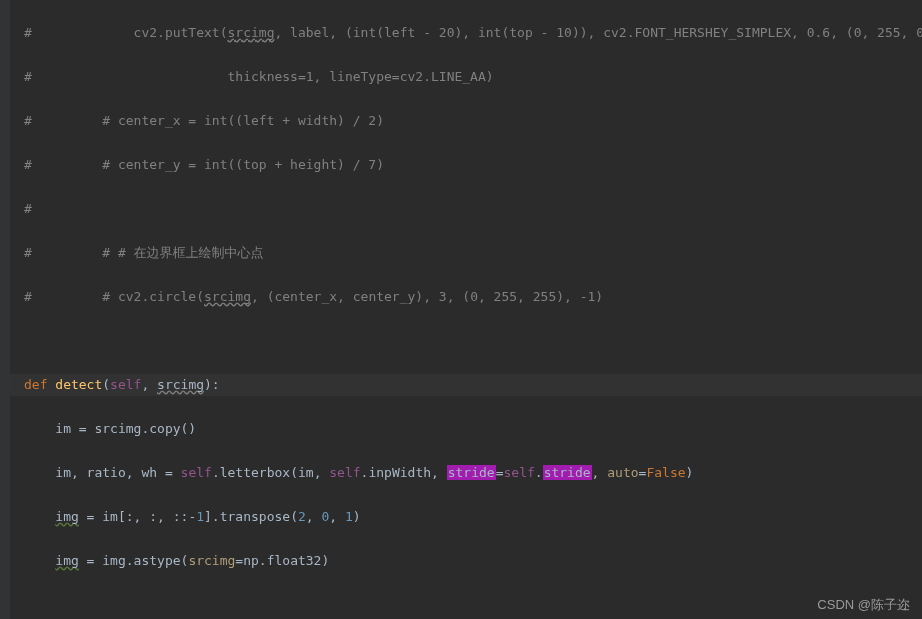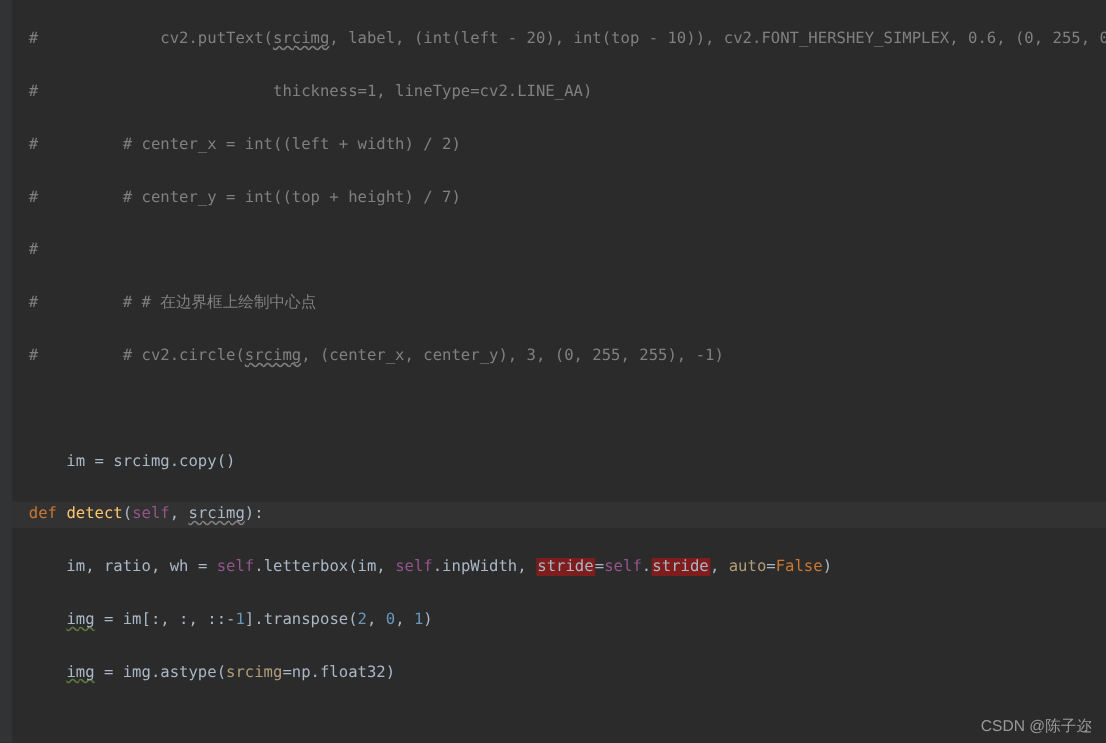--- a/index.html
+++ b/index.html
@@ -34,21 +34,21 @@
       background: #313335;
     }
     .comment { color: #808080; }
     .keyword { color: #cc7832; }
     .func-name { color: #ffc66d; }
     .self { color: #94558d; }
     .param { color: #a9b7c6; }
     .number { color: #6897bb; }
     .operator { color: #a9b7c6; }
     .call { color: #b09d79; margin-top: 13px; }
-    .hl-box { background: #7f1d1d; color: #a9b7c6; padding: 0 1px; }
+    .hl-box { background: #a21caf; color: #a9b7c6; padding: 0 1px; }
     .underline-wave {
       text-decoration: underline wavy #808080;
       text-decoration-skip-ink: none;
     }
     .underline-wave-green {
       text-decoration: underline wavy #5b7a3a;
       text-decoration-skip-ink: none;
     }
     .watermark {
       position: absolute;
@@ -66,22 +66,22 @@
 
 <div class="editor">
 <span class="line"><span class="comment">#             cv2.putText(<span class="underline-wave">srcimg</span>, label, (int(left - 20), int(top - 10)), cv2.FONT_HERSHEY_SIMPLEX, 0.6, (0, 255, 0),</span></span>
 <span class="line"><span class="comment">#                         thickness=1, lineType=cv2.LINE_AA)</span></span>
 <span class="line"><span class="comment">#         # center_x = int((left + width) / 2)</span></span>
 <span class="line"><span class="comment">#         # center_y = int((top + height) / 7)</span></span>
 <span class="line"><span class="comment">#</span></span>
 <span class="line"><span class="comment">#         # # 在边界框上绘制中心点</span></span>
 <span class="line"><span class="comment">#         # cv2.circle(<span class="underline-wave">srcimg</span>, (center_x, center_y), 3, (0, 255, 255), -1)</span></span>
 <span class="line"> </span>
+<span class="line highlighted"><span class="keyword">def </span><span class="func-name">detect</span>(<span class="self">self</span><span class="operator">, </span><span class="param underline-wave">srcimg</span>):</span>
 <span class="line">    im = srcimg.copy()</span>
-<span class="line highlighted"><span class="keyword">def </span><span class="func-name">detect</span>(<span class="self">self</span><span class="operator">, </span><span class="param underline-wave">srcimg</span>):</span>
 <span class="line">    im<span class="operator">,</span> ratio<span class="operator">,</span> wh = <span class="self">self</span>.letterbox(im<span class="operator">,</span> <span class="self">self</span>.inpWidth<span class="operator">,</span> <span class="hl-box">stride</span>=<span class="self">self</span>.<span class="hl-box">stride</span><span class="operator">,</span> <span class="call">auto</span>=<span class="keyword">False</span>)</span>
 <span class="line">    <span class="underline-wave-green">img</span> = im[:<span class="operator">,</span> :<span class="operator">,</span> ::-<span class="number">1</span>].transpose(<span class="number">2</span><span class="operator">,</span> <span class="number">0</span><span class="operator">,</span> <span class="number">1</span>)</span>
 <span class="line">    <span class="underline-wave-green">img</span> = img.astype(<span class="call">srcimg</span>=np.float32)</span>
 
 
 
 
 
 
 

